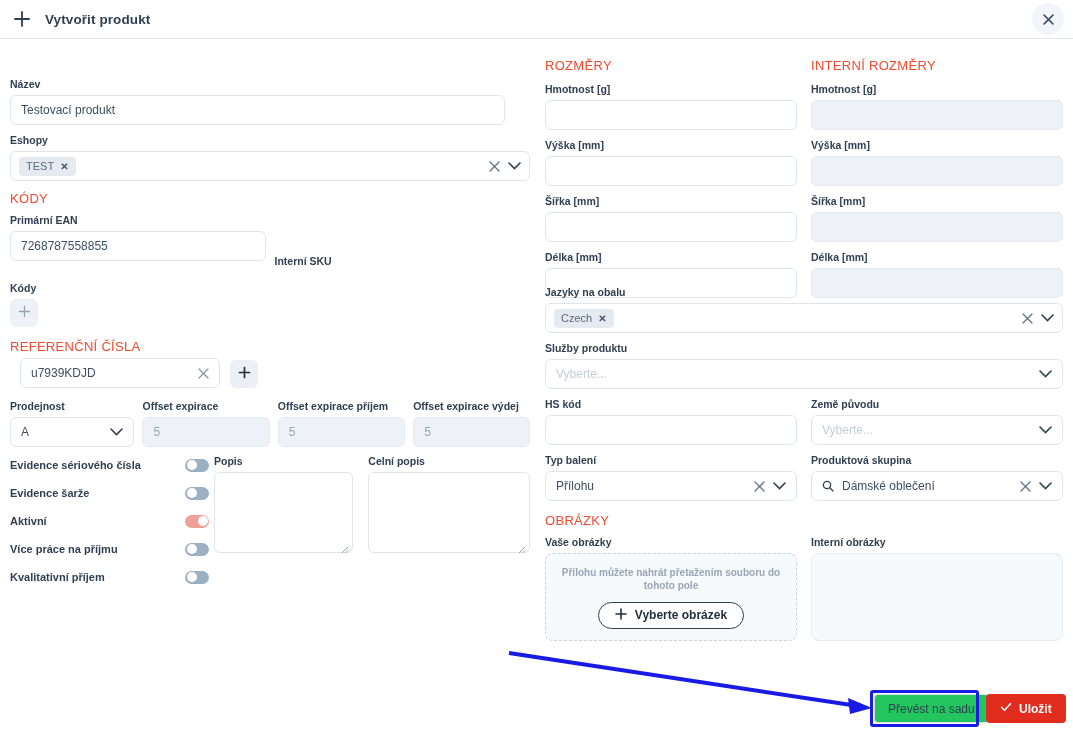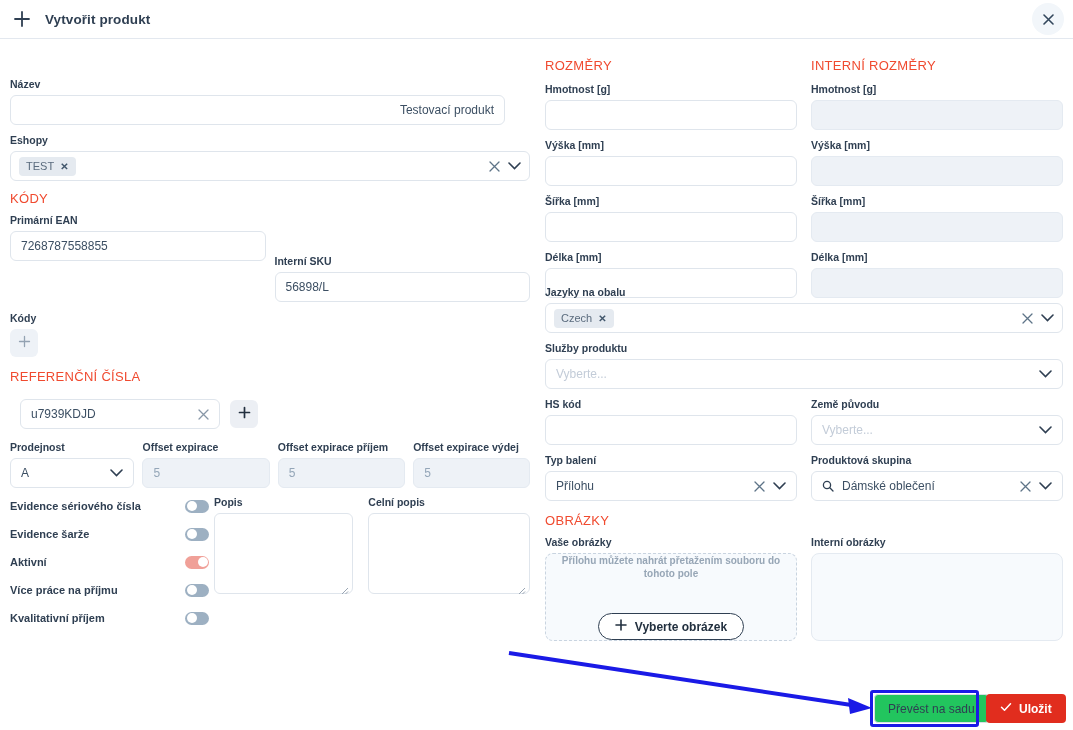--- a/index.html
+++ b/index.html
@@ -105,21 +105,21 @@
   .mid { position: absolute; left: 545px; top: 58px; width: 252px; }
   .right { position: absolute; left: 811px; top: 58px; width: 252px; }
   .wide { position: absolute; left: 545px; top: 286px; width: 518px; }
 
   .search-ic { color:#2f3f52; display:flex; align-items:center; margin-right:8px; }
 
   
   .dropzone {
     border: 1px dashed #c9d4e0; border-radius: 8px; background:#f7fafd;
     height: 88px; display:flex; flex-direction:column;
-    align-items:center; justify-content:space-between; gap:10px;
+    align-items:center; justify-content:center; gap:10px;
   }
   .dz-text {
     font-size: 10px; font-weight: bold; color:#97a6b6;
     text-align:center; width: 220px; line-height: 13px;
   }
   .dz-btn {
     border: 1px solid #2f3f52; border-radius: 18px; background:#fff;
     height: 27px; padding: 11px 16px; display:flex; align-items:center; gap:8px;
     font-size: 12px; font-weight: bold; color:#22303f; cursor:pointer;
   }
@@ -166,21 +166,21 @@
     <span>
       <svg width="11" height="11" viewBox="0 0 11 11">
           <path d="M1 1l9 9M10 1l-9 9" stroke="#33475c" stroke-width="1.6" stroke-linecap="round"></path>
         </svg>
     </span>
   </button>
 
   <div class="left">
 
     <label class="lbl">Název</label>
-    <div class="field" style="width:495px;justify-content:flex-end;">
+    <div class="field" style="width:495px;">
       <span class="val">Testovací produkt</span>
     </div>
 
     <label class="lbl" style="margin-top:9px;">Eshopy</label>
     <div class="field" style="width:520px;padding:0 8px;">
       <span class="chip">
         <span>TEST</span>
         <span class="chip-x">✕</span>
       </span>
       <span class="spacer"></span>
@@ -200,37 +200,34 @@
 
     <div class="row" style="margin-top:7px;">
       <div style="width:256px;">
         <label class="lbl">Primární EAN</label>
         <div class="field">
           <span class="val">7268787558855</span>
         </div>
       </div>
       <div style="width:256px;margin-left:9px;margin-top:41px;">
         <label class="lbl">Interní SKU</label>
-        <div class="field">
-          <span class="val">56898/L</span>
-        </div>
       </div>
     </div>
 
     <label class="lbl" style="margin-top:10px;">Kódy</label>
     <button class="sq-btn">
       <span>
         <svg width="13" height="13" viewBox="0 0 13 13">
             <path d="M6.5 1.5v10M1.5 6.5h10" stroke="#93a2b2" stroke-width="1.3" stroke-linecap="round"></path>
           </svg>
       </span>
     </button>
 
     <div class="sect-title" style="margin-top:12px;">REFERENČNÍ ČÍSLA</div>
-    <div class="row" style="margin-top:14px;align-items:center;padding-left:10px;">
+    <div class="row" style="margin-top:3px;align-items:flex-end;padding-left:10px;">
       <div class="field" style="width:200px;">
         <span class="val">u7939KDJD</span>
         <span class="spacer"></span>
         <span class="icon-x">
           <svg width="11" height="11" viewBox="0 0 11 11">
               <path d="M1 1l9 9M10 1l-9 9" stroke="#8897a7" stroke-width="1.3" stroke-linecap="round"></path>
             </svg>
         </span>
       </div>
       <button class="sq-btn dark" style="margin-left:10px;">

